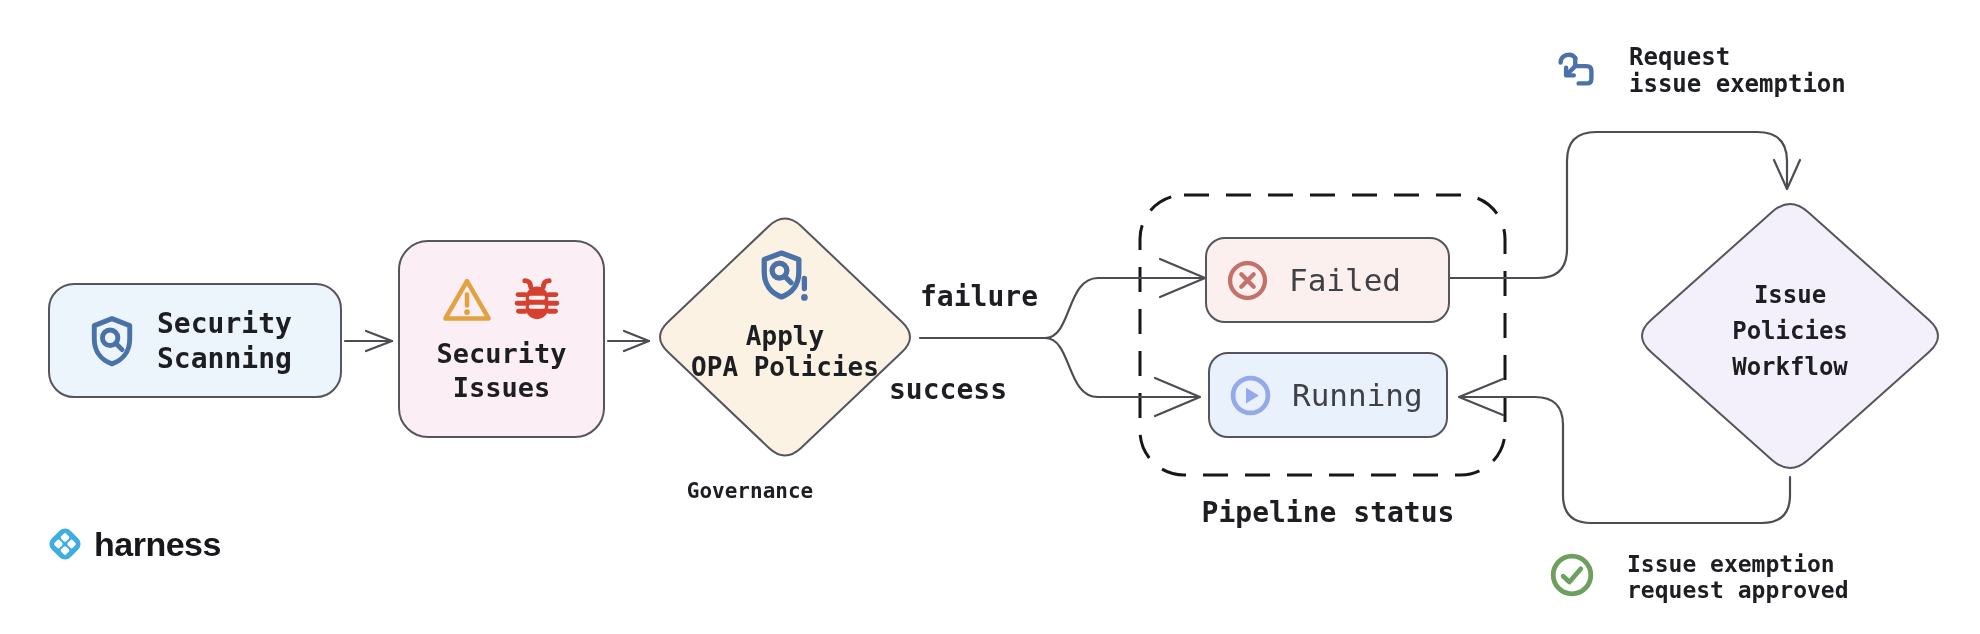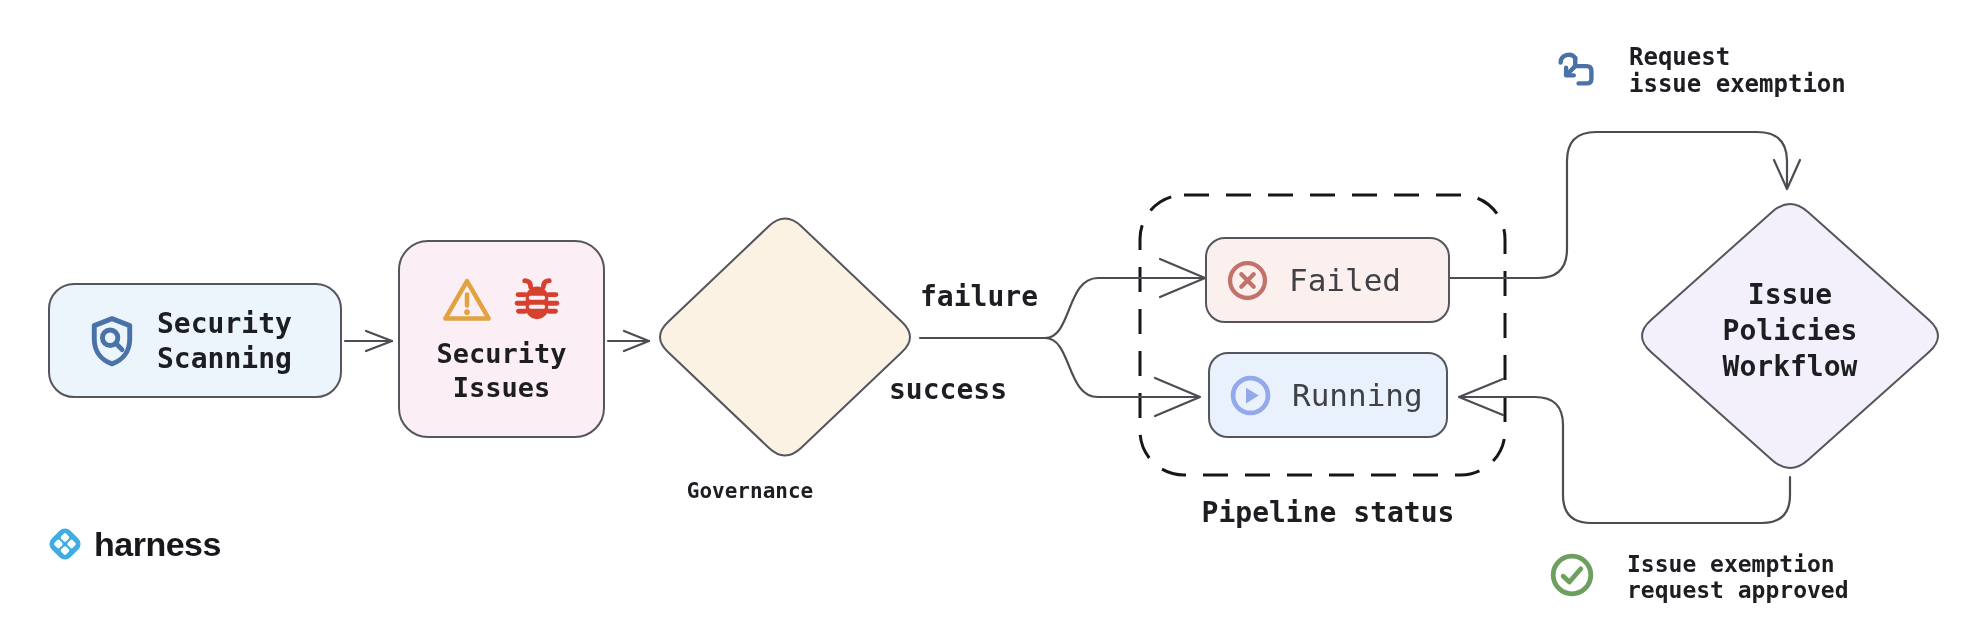--- a/index.html
+++ b/index.html
@@ -26,21 +26,21 @@
 
   .lbl { font-weight:700; color:var(--text-dark); }
   .lbl-2l { font-size:28px; line-height:35px; }
   .node-issues .lbl-2l { text-align:center; font-size:27px; line-height:34px; }
   .icon-row { display:flex; gap:15px; align-items:center; }
   .status-text { font-size:31px; font-weight:400; color:var(--text-status); }
 
   
   .gov-content { position:absolute; left:652px; top:247px; width:266px; display:flex; flex-direction:column; align-items:center; text-align:center; }
   .gov-content .lbl { font-size:26px; line-height:31px; margin-top:12px; }
-  .iew-content { position:absolute; left:1633px; top:277px; width:314px; text-align:center; font-size:28px; line-height:36px; }
+  .iew-content { position:absolute; left:1633px; top:277px; width:314px; text-align:center; font-size:24px; line-height:36px; }
 
   
   .caption { position:absolute; transform:translate(-50%,-50%); font-weight:700; color:var(--text-dark); white-space:nowrap; }
   .cap-governance { left:750px; top:491px;  font-size:21px; }
   .cap-pipeline   { left:1328px; top:512px; font-size:28px; }
   .edge-label     { position:absolute; transform:translate(-50%,-50%); font-weight:700; font-size:28px; color:var(--text-dark); }
   .lab-failure { left:979px; top:296px; }
   .lab-success { left:948px; top:381px;margin-top:8px; }
 
   
@@ -127,20 +127,35 @@
         <rect x="7" y="6" width="10" height="14.5" rx="5" fill="var(--bug-red)"></rect>
         <path d="M9.2 11 H14.8 M9.2 15 H14.8" stroke="#fbeff5" stroke-width="1.7" stroke-linecap="round" fill="none"></path>
       </svg>
     </div>
     <div class="lbl lbl-2l">
       <div>Security</div>
       <div>Issues</div>
     </div>
   </div>
 
+  <div class="gov-content">
+    <svg class="ic" width="60" height="62" viewBox="0 0 26 26">
+      <g fill="none" stroke="var(--accent-blue)" stroke-width="2.3" stroke-linecap="round" stroke-linejoin="round">
+        <path d="M11.5 2.2 L19 5 V10.4 C19 16 15.9 19.6 11.5 21.2 C7.1 19.6 4 16 4 10.4 V5 Z"></path>
+        <circle cx="10.6" cy="9.8" r="3.2"></circle>
+        <path d="M13 12.4 L15.6 15"></path>
+        <path d="M21.4 13.2 V17.6"></path>
+      </g>
+      <circle cx="21.4" cy="21.4" r="1.45" fill="var(--accent-blue)"></circle>
+    </svg>
+    <div class="lbl">
+      <div>Apply</div>
+      <div>OPA Policies</div>
+    </div>
+  </div>
   <div class="caption cap-governance">Governance</div>
 
   <div class="edge-label lab-failure">failure</div>
   <div class="edge-label lab-success">success</div>
 
   <div class="node node-running">
     <svg class="ic" width="45" height="45" viewBox="0 0 24 24">
       <circle cx="12" cy="12" r="9.3" fill="none" stroke="var(--running-blue)" stroke-width="2.5"></circle>
       <path d="M9.6 7.8 L16.4 12 L9.6 16.2 Z" fill="var(--running-blue)"></path>
     </svg>

